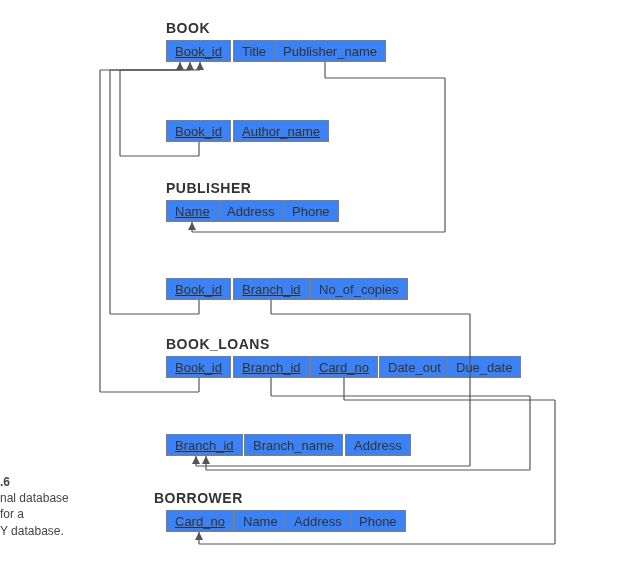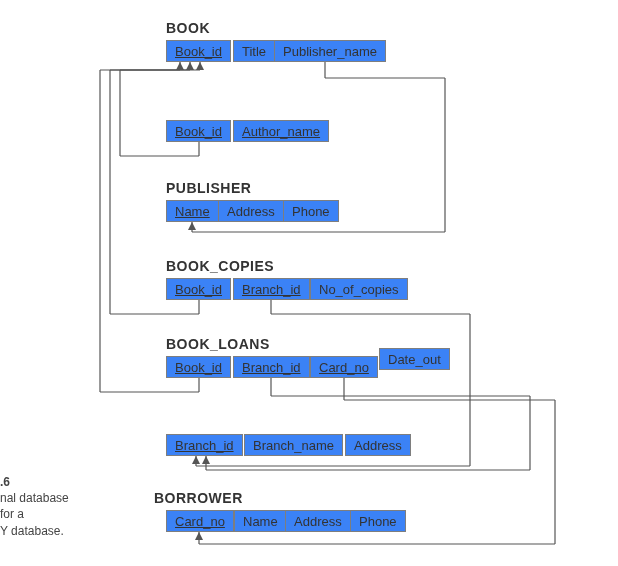--- a/index.html
+++ b/index.html
@@ -22,30 +22,30 @@
 <div id="c-book-pub" class="cell" style="left:274px;top:40px;height:22px">Publisher_name</div>
 
 <div id="c-auth-id" class="cell u" style="left:166px;top:120px;height:22px">Book_id</div>
 <div id="c-auth-name" class="cell u" style="left:233px;top:120px;height:22px">Author_name</div>
 
 <div class="tname" style="left:166px;top:180px">PUBLISHER</div>
 <div id="c-pub-name" class="cell u" style="left:166px;top:200px;height:22px">Name</div>
 <div id="c-pub-addr" class="cell" style="left:218px;top:200px;height:22px">Address</div>
 <div id="c-pub-phone" class="cell" style="left:283px;top:200px;height:22px">Phone</div>
 
-<div class="tname" style="left:166px;top:258px">BOOK_COPIES</div>
 <div id="c-cop-id" class="cell u" style="left:166px;top:278px;height:22px">Book_id</div>
 <div id="c-cop-branch" class="cell u" style="left:233px;top:278px;height:22px">Branch_id</div>
 <div id="c-cop-n" class="cell" style="left:310px;top:278px;height:22px">No_of_copies</div>
 
 <div class="tname" style="left:166px;top:336px">BOOK_LOANS</div>
 <div id="c-loan-id" class="cell u" style="left:166px;top:356px;height:22px">Book_id</div>
 <div id="c-loan-branch" class="cell u" style="left:233px;top:356px;height:22px">Branch_id</div>
 <div id="c-loan-card" class="cell u" style="left:310px;top:356px;height:22px">Card_no</div>
-<div id="c-loan-dout" class="cell" style="left:379px;top:348px;height:22px">Date_out</div>
+<div id="c-loan-dout" class="cell" style="left:379px;top:356px;height:22px">Date_out</div>
+<div id="c-loan-due" class="cell" style="left:447px;top:356px;height:22px">Due_date</div>
 
 <div id="c-br-id" class="cell u" style="left:166px;top:434px;height:22px">Branch_id</div>
 <div id="c-br-name" class="cell" style="left:244px;top:434px;height:22px">Branch_name</div>
 <div id="c-br-addr" class="cell" style="left:345px;top:434px;height:22px">Address</div>
 
 <div class="tname" style="left:154px;top:490px">BORROWER</div>
 <div id="c-bor-card" class="cell u" style="left:166px;top:510px;height:22px">Card_no</div>
 <div id="c-bor-name" class="cell" style="left:234px;top:510px;height:22px">Name</div>
 <div id="c-bor-addr" class="cell" style="left:285px;top:510px;height:22px">Address</div>
 <div id="c-bor-phone" class="cell" style="left:350px;top:510px;height:22px">Phone</div>

